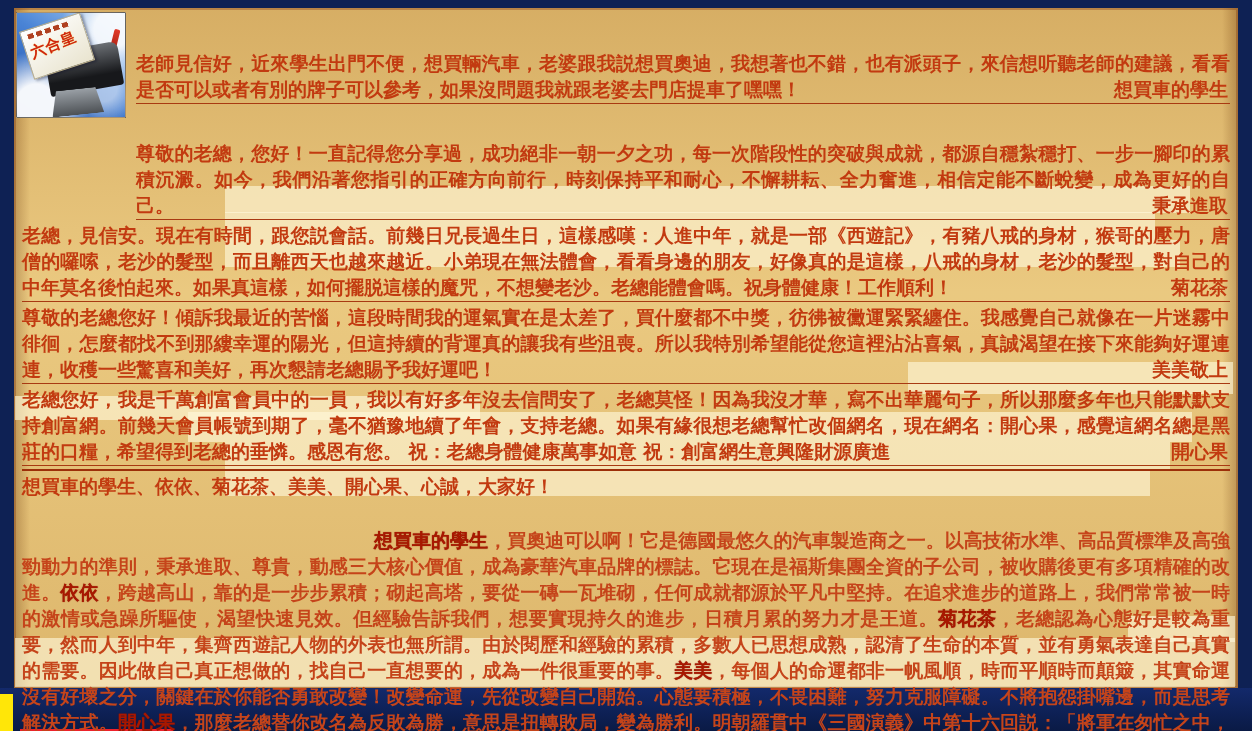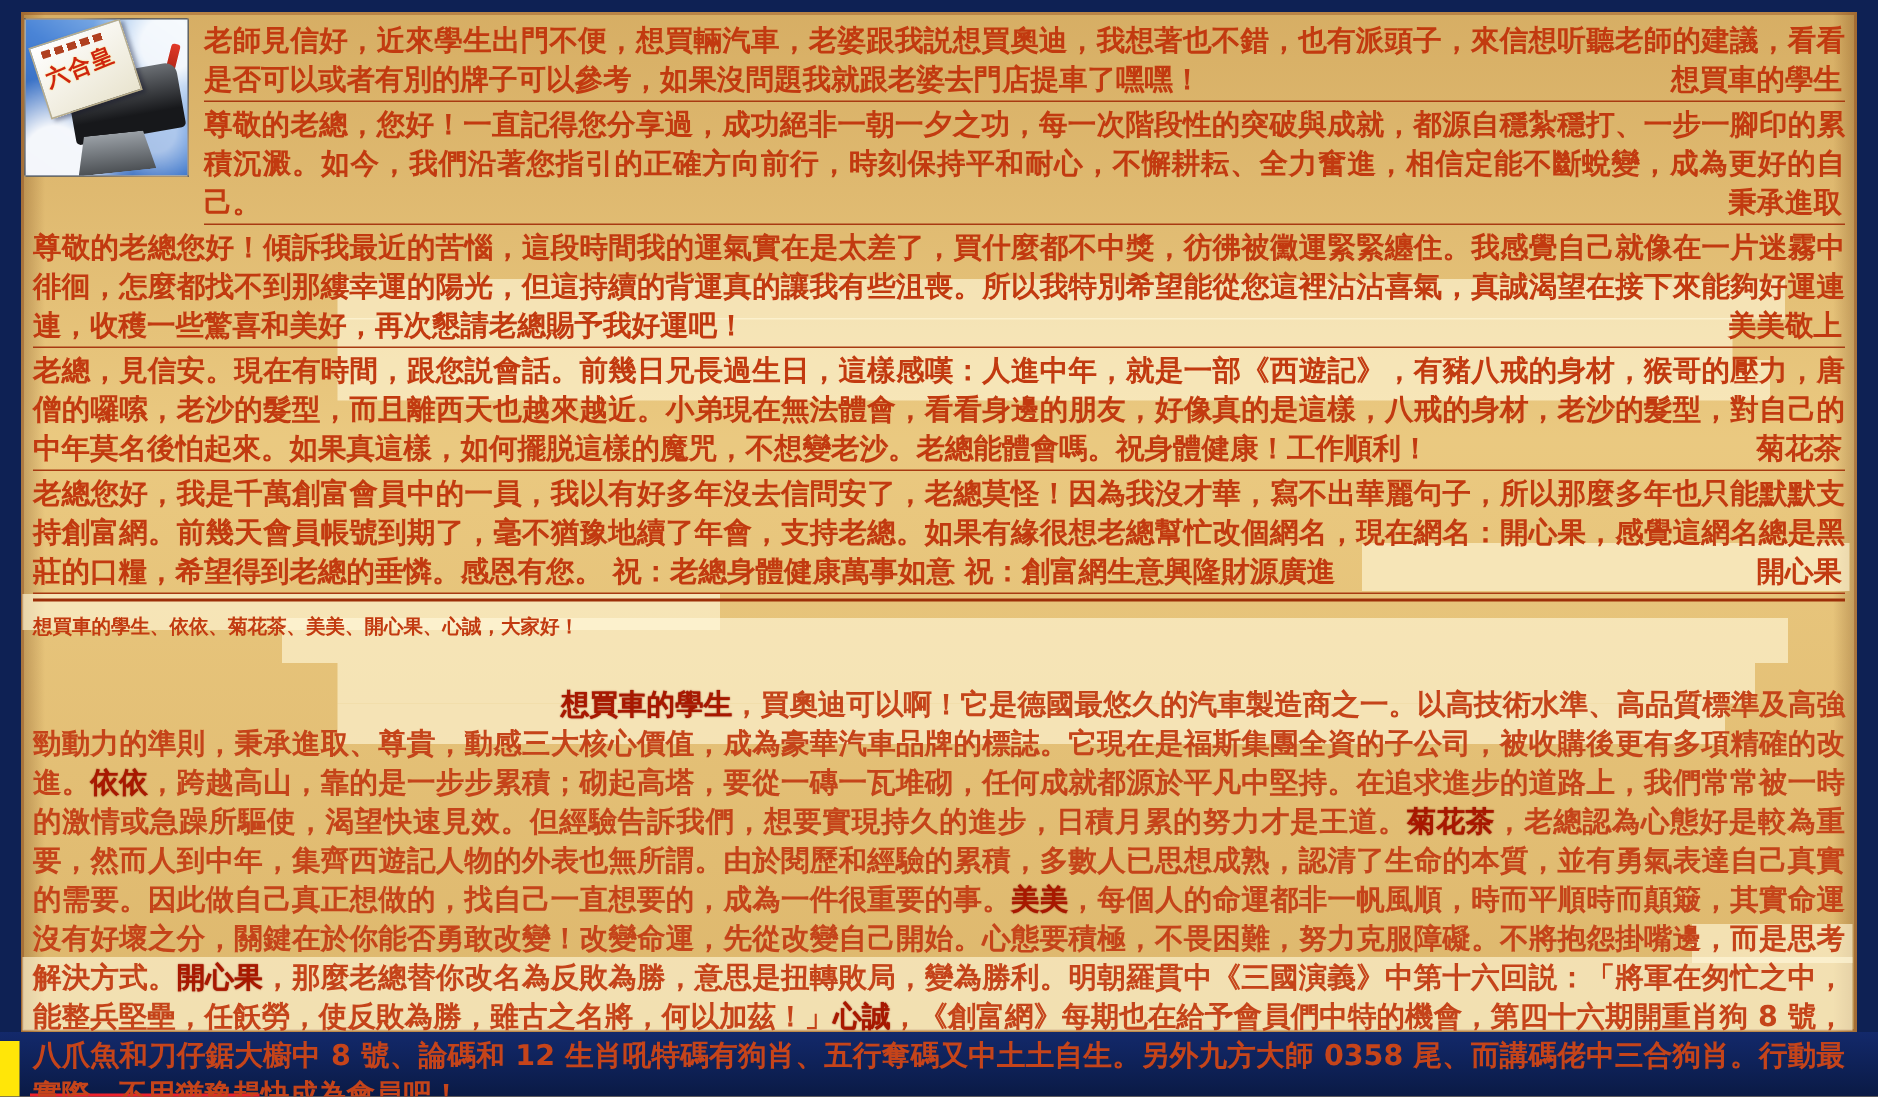--- a/index.html
+++ b/index.html
@@ -59,24 +59,24 @@
   .envelope-lines{
     position:absolute;left:6px;top:4px;width:44px;height:5px;
     background:repeating-linear-gradient(90deg,#b04020 0 6px,transparent 6px 9px);
   }
   
   .letter{
     position:relative;color:#c23a10;font-weight:bold;font-size:19px;line-height:26px;
     border-bottom:1px solid #a83a12;padding-bottom:1px;margin-bottom:2px;
     text-align:justify;
   }
-  .letter.wrap{margin-left:114px;}
+  .letter.wrap{margin-left:114px;margin-top:36px;}
   .sig{position:absolute;right:2px;bottom:1px;background:transparent;white-space:nowrap;}
   .rule-strong{height:2px;background:#9c2f09;margin:3px 0 4px 0;}
-  .greeting{color:#c23a10;font-weight:bold;font-size:13px;line-height:27px;}
+  .greeting{color:#c23a10;font-weight:bold;font-size:19px;line-height:27px;font-family:Liberation Mono, monospace;}
   .gap{height:25px;}
   .reply{
     color:#c5441a;font-weight:bold;font-size:19px;line-height:26px;
     text-indent:352px;text-align:justify;
   }
   .reply .seg-bold{color:#a81800;text-shadow:0 0 1px #8a1000;}
   
   .bottom-band{position:absolute;left:0;top:688px;width:1252px;height:43px;
     background:linear-gradient(180deg,#12倒296b 0,#0c1d4d 100%);
     background:linear-gradient(180deg,#13296b 0,#0a1a45 100%);}
@@ -119,26 +119,26 @@
   <div class="flow">
     <div class="letter wrap">
       <span>老師見信好，近來學生出門不便，想買輛汽車，老婆跟我説想買奧迪，我想著也不錯，也有派頭子，來信想听聽老師的建議，看看是否可以或者有別的牌子可以參考，如果沒問題我就跟老婆去門店提車了嘿嘿！</span>
       <span class="sig">想買車的學生</span>
     </div>
     <div class="letter wrap">
       <span>尊敬的老總，您好！一直記得您分享過，成功絕非一朝一夕之功，每一次階段性的突破與成就，都源自穩紮穩打、一步一腳印的累積沉澱。如今，我們沿著您指引的正確方向前行，時刻保持平和耐心，不懈耕耘、全力奮進，相信定能不斷蛻變，成為更好的自己。</span>
       <span class="sig">秉承進取</span>
     </div>
     <div class="letter">
+      <span>老總，見信安。現在有時間，跟您説會話。前幾日兄長過生日，這樣感嘆：人進中年，就是一部《西遊記》，有豬八戒的身材，猴哥的壓力，唐僧的囉嗦，老沙的髮型，而且離西天也越來越近。小弟現在無法體會，看看身邊的朋友，好像真的是這樣，八戒的身材，老沙的髮型，對自己的中年莫名後怕起來。如果真這樣，如何擺脱這樣的魔咒，不想變老沙。老總能體會嗎。祝身體健康！工作順利！</span>
+      <span class="sig">菊花茶</span>
+    </div>
+    <div class="letter">
       <span>尊敬的老總您好！傾訴我最近的苦惱，這段時間我的運氣實在是太差了，買什麼都不中獎，彷彿被黴運緊緊纏住。我感覺自己就像在一片迷霧中徘徊，怎麼都找不到那縷幸運的陽光，但這持續的背運真的讓我有些沮喪。所以我特別希望能從您這裡沾沾喜氣，真誠渴望在接下來能夠好運連連，收穫一些驚喜和美好，再次懇請老總賜予我好運吧！</span>
       <span class="sig">美美敬上</span>
-    </div>
-    <div class="letter">
-      <span>老總，見信安。現在有時間，跟您説會話。前幾日兄長過生日，這樣感嘆：人進中年，就是一部《西遊記》，有豬八戒的身材，猴哥的壓力，唐僧的囉嗦，老沙的髮型，而且離西天也越來越近。小弟現在無法體會，看看身邊的朋友，好像真的是這樣，八戒的身材，老沙的髮型，對自己的中年莫名後怕起來。如果真這樣，如何擺脱這樣的魔咒，不想變老沙。老總能體會嗎。祝身體健康！工作順利！</span>
-      <span class="sig">菊花茶</span>
     </div>
     <div class="letter">
       <span>老總您好，我是千萬創富會員中的一員，我以有好多年沒去信問安了，老總莫怪！因為我沒才華，寫不出華麗句子，所以那麼多年也只能默默支持創富網。前幾天會員帳號到期了，毫不猶豫地續了年會，支持老總。如果有緣很想老總幫忙改個網名，現在網名：開心果，感覺這網名總是黑莊的口糧，希望得到老總的垂憐。感恩有您。 祝：老總身體健康萬事如意 祝：創富網生意興隆財源廣進</span>
       <span class="sig">開心果</span>
     </div>
 
     <div class="rule-strong"></div>
 
     <div class="greeting">想買車的學生、依依、菊花茶、美美、開心果、心誠，大家好！</div>
 

